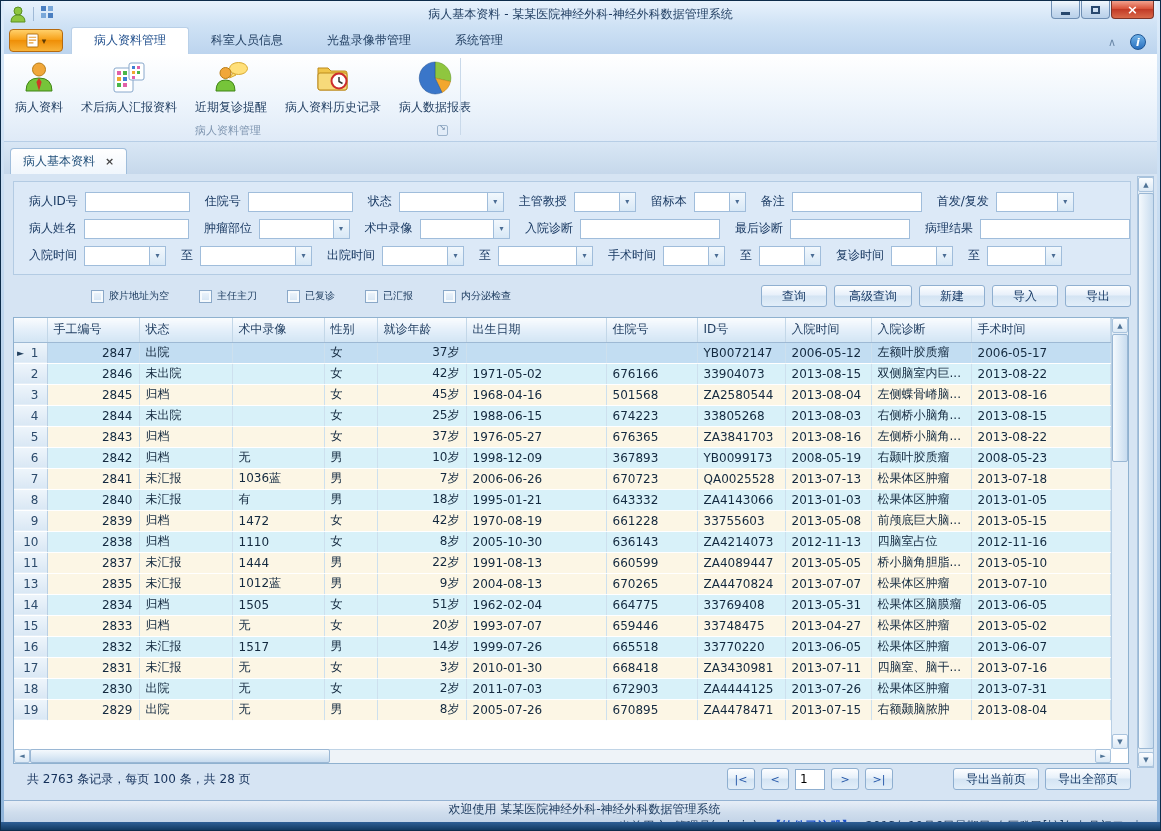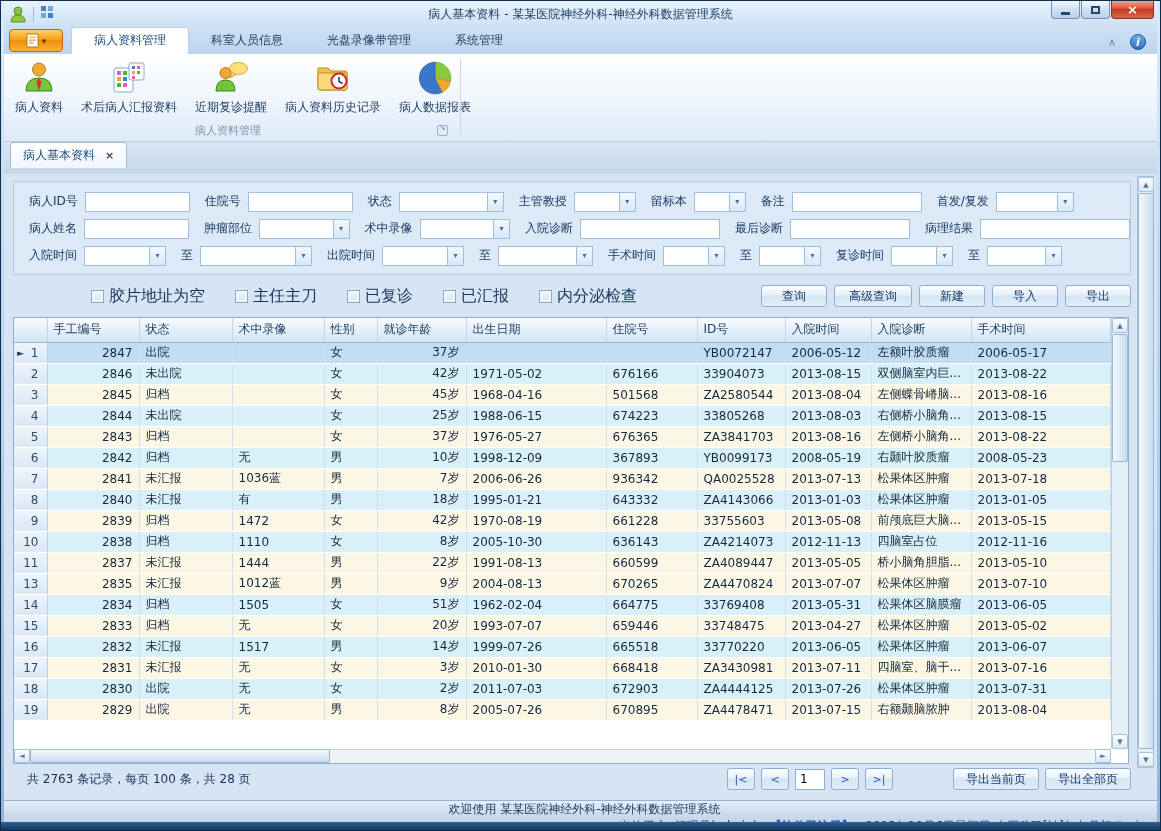--- a/index.html
+++ b/index.html
@@ -53,21 +53,21 @@
   .rbtn .rlabel { font-size:12px; color:#1d3b5f; margin-top:2px; white-space:nowrap; }
   .rglabel-row { position:absolute; left:0; top:69px; width:452px; text-align:center;
             font-size:11px; color:#7e95b0; }
   .dlauncher { position:absolute; right:6px; top:2px; width:11px; height:11px;
             border:1px solid #9db4cc; border-radius:2px; }
   .dlauncher:after { content:"↘"; position:absolute; left:1px; top:-3px; font-size:8px; color:#6b88a8; }
   .rgsep { position:absolute; left:458px; top:4px; bottom:6px; width:1px; background:#c9d9ea; }
 
   
   .doctabs { position:absolute; top:141px; left:3px; right:3px; height:32px;
-             background:linear-gradient(#d9e7f5,#c6d8eb); display:flex; padding-left:6px; }
+             background:linear-gradient(#d9e7f5,#c6d8eb); display:flex; align-items:flex-end; padding-left:6px; }
   .doctab { height:26px; background:linear-gradient(#ffffff,#f0f6fc); border:1px solid #9fbddb; border-bottom:none;
             border-radius:4px 4px 0 0; display:flex; align-items:center; gap:10px; padding:0 12px;
             font-size:12px; color:#1f4e79; }
   .doctab-close { color:#444; font-weight:bold; font-size:11px; }
 
   
   .content { position:absolute; top:173px; left:3px; right:3px; height:626px; background:#d6e4f3; }
 
   .search-panel { position:absolute; left:9px; top:7px; right:26px; height:94px;
              background:#dce9f7; border:1px solid #b3cbe3; padding-top:6px; }
@@ -78,21 +78,21 @@
   .combo { height:20px; border:1px solid #a0bddb; background:#fff; display:inline-flex; }
   .combo-val { flex:1; font-size:12px; padding:0 3px; line-height:18px; overflow:hidden; }
   .combo-btn { width:16px; background:linear-gradient(#f2f8fd,#d8e8f6); border-left:1px solid #a0bddb;
             color:#4a6c94; font-size:8px; text-align:center; line-height:18px; }
 
   .filter-row { position:absolute; left:9px; right:26px; top:110px; height:24px; display:flex; align-items:center; }
   .checks { display:flex; gap:30px; margin-left:78px; }
   .ck { display:inline-flex; align-items:center; gap:5px; }
   .ckbox { width:13px; height:13px; border:1px solid #8aa8c8; background:linear-gradient(#eef5fc,#d4e4f3);
            box-shadow:inset 0 0 0 2px #f6fafd; }
-  .cklab { font-size:16px; color:#15355a; }
+  .cklab { font-size:10px; color:#15355a; }
   .actions { margin-left:auto; display:flex; gap:7px; }
   .abtn { min-width:66px; height:22px; border:1px solid #8fafd0; border-radius:3px;
           background:linear-gradient(#fdfeff,#e7f0fa 45%,#d4e4f3 50%,#e2eef9);
           font-size:12px; color:#173a66; padding:0 14px; font-family:"DejaVu Sans",sans-serif; }
   .abtn.wide { min-width:86px; padding:0 10px; }
 
   
   .grid { position:absolute; left:9px; right:28px; top:143px; height:447px; background:#fff;
           border:1px solid #8fb1cf; }
   .gridtable { position:absolute; left:0; top:0; width:calc(100% - 17px); border-collapse:collapse; table-layout:fixed; }
@@ -531,21 +531,21 @@
               <td>2008-05-23</td>
             </tr>
             <tr class="cream">
               <td class="selcell">7</td>
               <td class="num">2841</td>
               <td>未汇报</td>
               <td>1036蓝</td>
               <td>男</td>
               <td class="num">7岁</td>
               <td>2006-06-26</td>
-              <td>936342</td>
+              <td>670723</td>
               <td>QA0025528</td>
               <td>2013-07-13</td>
               <td>松果体区肿瘤</td>
               <td>2013-07-18</td>
             </tr>
             <tr class="cyan">
               <td class="selcell">8</td>
               <td class="num">2840</td>
               <td>未汇报</td>
               <td>有</td>

